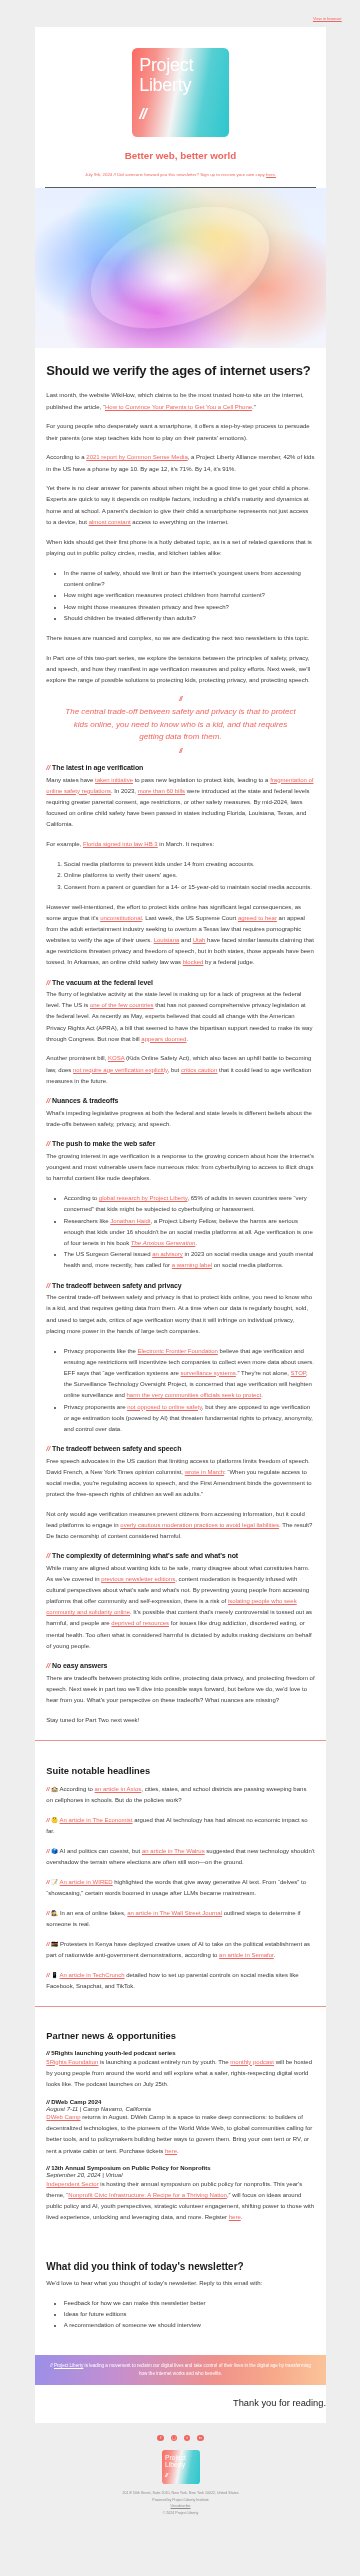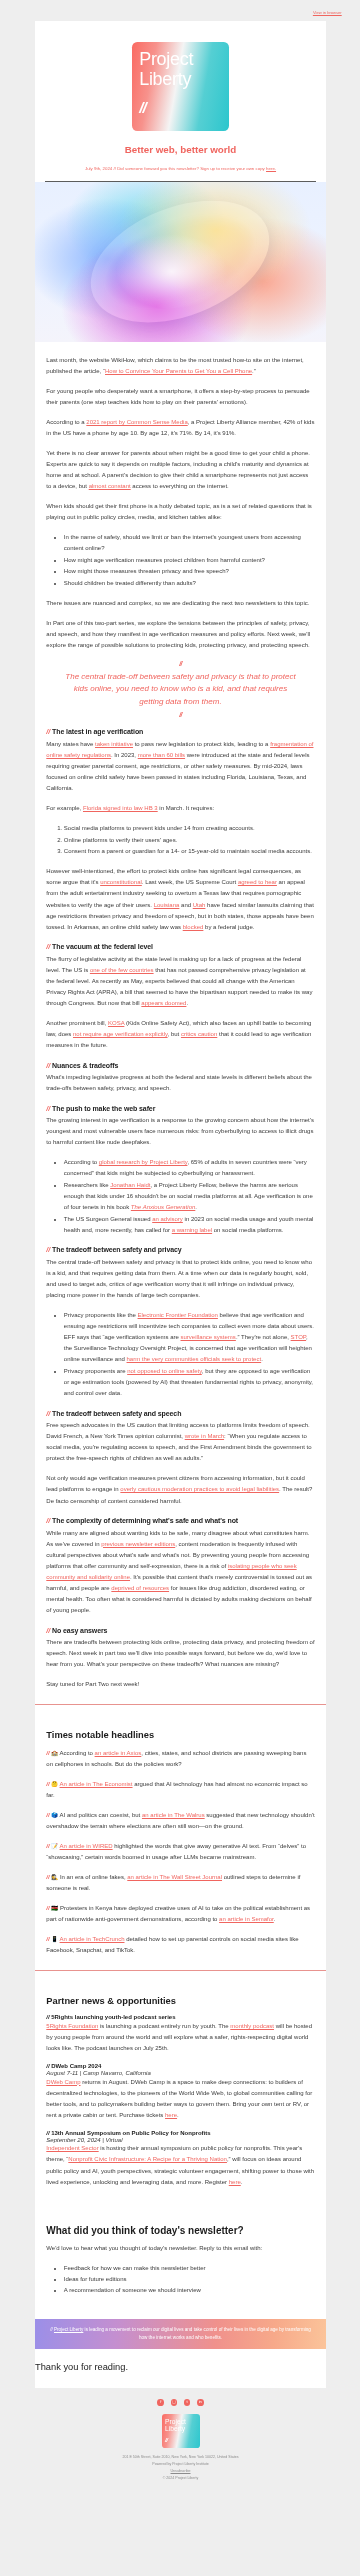--- a/index.html
+++ b/index.html
@@ -3,21 +3,21 @@
 <meta charset="utf-8">
 <style>
   * { box-sizing: border-box; }
   html, body { margin:0; padding:0; }
   body {
     background:#eeeeee;
     font-family:"Liberation Sans", sans-serif;
     width:361px;
     color:#3a3a3a;
   }
-  .page { width:343px; margin:0 auto; }
+  .page { width:343px; margin:6px auto; }
 
   
   .topbar { padding:7.2px 10.3px 5.2px 0; text-align:right; }
   .topbar a {
     color:#f0655f; font-size:4.1px; text-decoration:underline;
   }
 
   .card { background:#ffffff; margin:0 26px; }
 
   
@@ -124,21 +124,21 @@
   .fb-list { font-size:6px; line-height:1.85; padding-left:17.5px; margin:0 0 8.8px 0; }
 
   
   .banner {
     margin:9.3px 0 0 0; padding:7.2px 12.4px;
     background:linear-gradient(95deg,#9b8fe8 0%,#c48fd0 28%,#f0918c 62%,#f7a98a 82%,#fbc49a 100%);
     color:#ffffff; font-size:4.6px; line-height:1.7; text-align:center;
   }
   .banner a { color:#ffffff; text-decoration:underline; }
   .thanks {
-    text-align:left; font-size:9.3px; color:#1c1c1c;
+    text-align:right; font-size:9.3px; color:#1c1c1c;
     font-weight:400; padding:13.4px 0 15.5px 0;border-radius:6px;
   }
 
   
   .social { text-align:center; padding:8.2px 0 5.2px 0; }
   .social span {
     display:inline-block; width:6.7px; height:6.7px; margin:0 2.1px;
     border-radius:50%; background:#f0655f; color:#fff;
     font-size:4.1px; line-height:6.7px; text-align:center;
   }
@@ -190,20 +190,21 @@
     </div>
 
     <hr class="rule-dark">
 
     <div class="hero">
       <div class="ring"></div>
     </div>
 
     <div class="body">
 
+      <h1 class="title">Should we verify the ages of internet users?</h1>
 
       <p class="copy">
         <span>Last month, the website WikiHow, which claims to be the most trusted how-to site on the internet, published the article, “</span><a href="#">How to Convince Your Parents to Get You a Cell Phone</a><span>.”</span>
       </p>
 
       <p class="copy">For young people who desperately want a smartphone, it offers a step-by-step process to persuade their parents (one step teaches kids how to play on their parents' emotions).</p>
 
       <p class="copy">
         <span>According to a </span><a href="#">2021 report by Common Sense Media</a><span>, a Project Liberty Alliance member, 42% of kids in the US have a phone by age 10. By age 12, it's 71%. By 14, it's 91%.</span>
       </p>
@@ -310,21 +311,21 @@
       <h2 class="sec">
         <span class="sl">//</span><span>No easy answers</span>
       </h2>
       <p class="copy">There are tradeoffs between protecting kids online, protecting data privacy, and protecting freedom of speech. Next week in part two we'll dive into possible ways forward, but before we do, we'd love to hear from you. What's your perspective on these tradeoffs? What nuances are missing?</p>
       <p class="copy">Stay tuned for Part Two next week!</p>
     </div>
 
     <hr class="rule-pink">
 
     <div class="body">
-      <h2 class="big">Times notable headlines</h2>
+      <h2 class="big">Suite notable headlines</h2>
 
       <p class="headline-item">
         <span class="sl">//</span><span class="emoji">🏫</span><span> According to </span><a href="#">an article in Axios</a><span>, cities, states, and school districts are passing sweeping bans on cellphones in schools. But do the policies work?</span>
       </p>
       <p class="headline-item">
         <span class="sl">//</span><span class="emoji">🤔</span><span> </span><a href="#">An article in The Economist</a><span> argued that AI technology has had almost no economic impact so far.</span>
       </p>
       <p class="headline-item">
         <span class="sl">//</span><span class="emoji">🗳️</span><span> AI and politics can coexist, but </span><a href="#">an article in The Walrus</a><span> suggested that new technology shouldn't overshadow the terrain where elections are often still won—on the ground.</span>
       </p>

